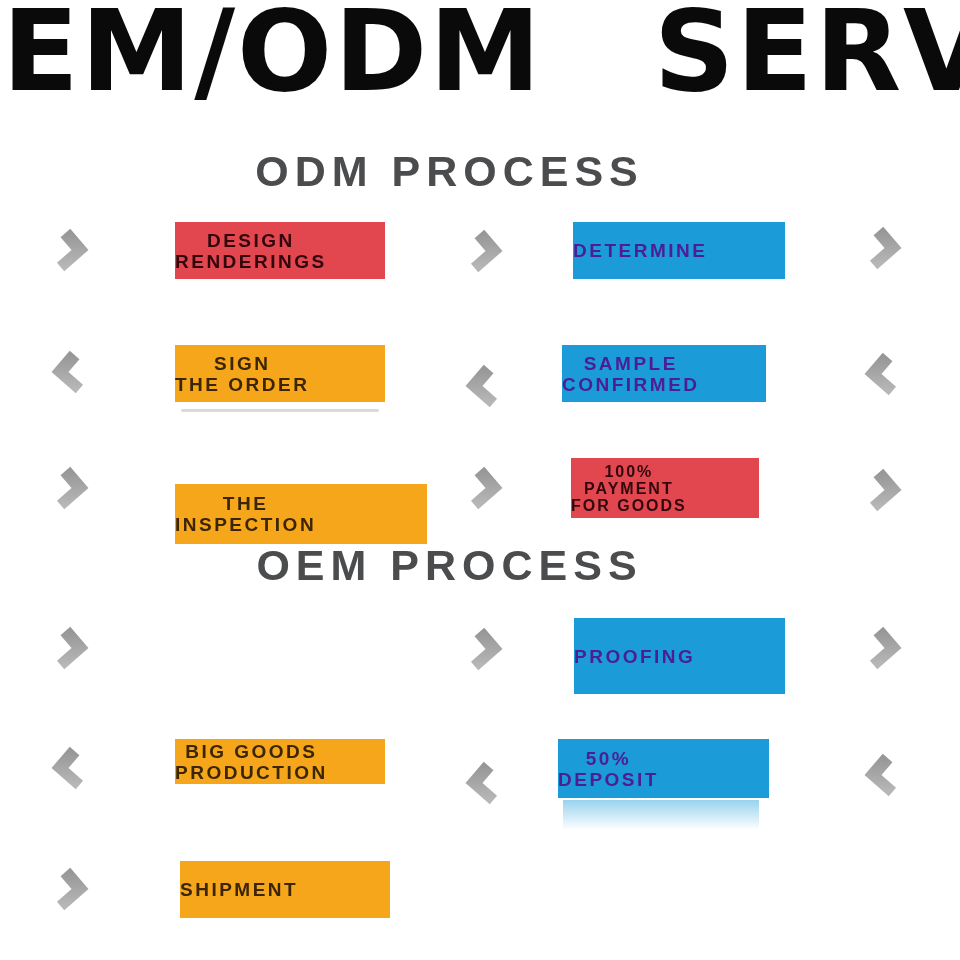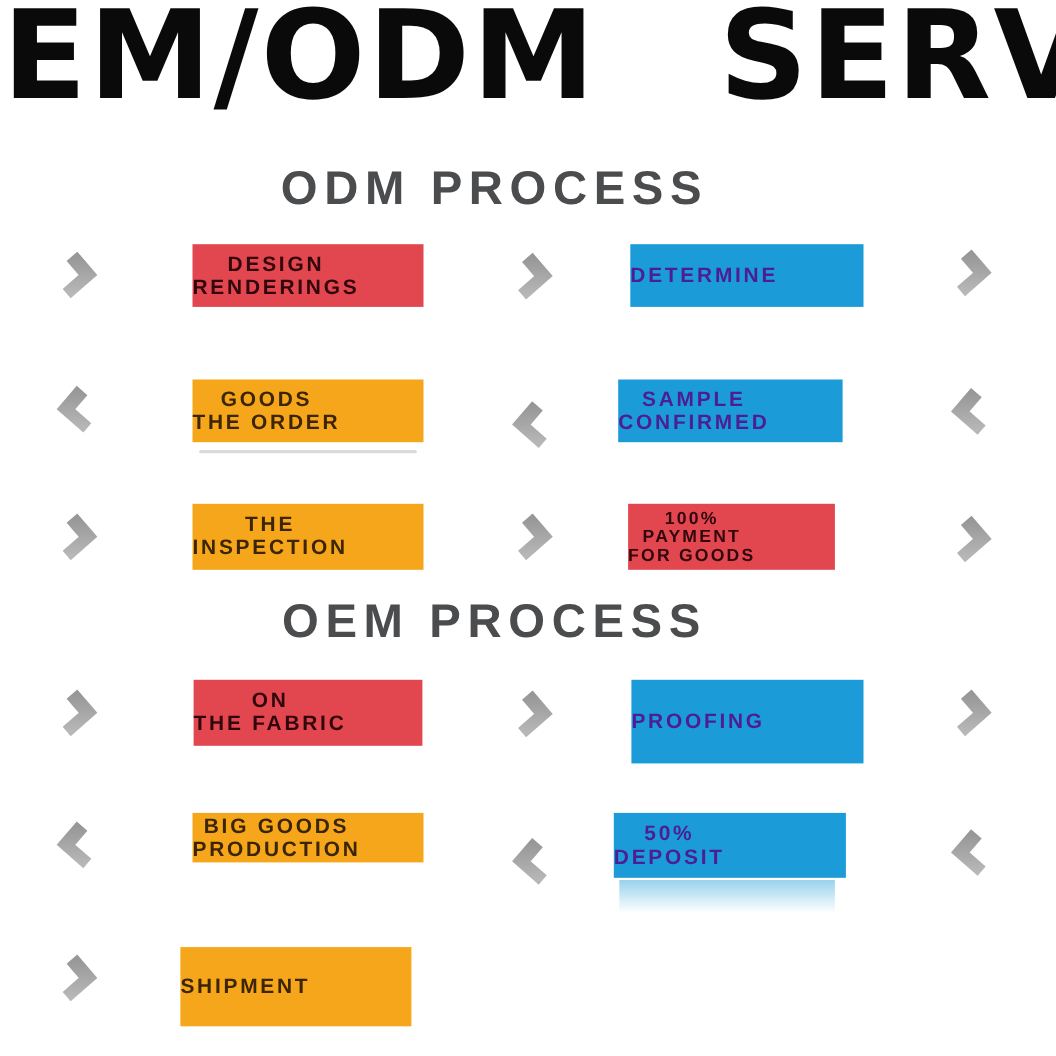--- a/index.html
+++ b/index.html
@@ -138,21 +138,21 @@
         <polyline points="12,6 29,23 12,40" fill="none" stroke="url(#arrowGrad)" stroke-width="12"></polyline>
       </svg>
   </div>
 
   <div class="arrow left" style="left:51px;top:349px">
     <svg viewBox="0 0 38 46">
         <polyline points="12,6 29,23 12,40" fill="none" stroke="url(#arrowGrad)" stroke-width="12"></polyline>
       </svg>
   </div>
   <div class="box orange shadow-line" style="left:175px;top:345px;width:210px;height:57px">
-    <span class="box-label">GOODS
+    <span class="box-label">SIGN
 THE ORDER</span>
   </div>
   <div class="arrow left" style="left:465px;top:363px">
     <svg viewBox="0 0 38 46">
         <polyline points="12,6 29,23 12,40" fill="none" stroke="url(#arrowGrad)" stroke-width="12"></polyline>
       </svg>
   </div>
   <div class="box blue" style="left:562px;top:345px;width:204px;height:57px">
     <span class="box-label">SAMPLE
 CONFIRMED</span>
@@ -161,21 +161,21 @@
     <svg viewBox="0 0 38 46">
         <polyline points="12,6 29,23 12,40" fill="none" stroke="url(#arrowGrad)" stroke-width="12"></polyline>
       </svg>
   </div>
 
   <div class="arrow right" style="left:51px;top:465px">
     <svg viewBox="0 0 38 46">
         <polyline points="12,6 29,23 12,40" fill="none" stroke="url(#arrowGrad)" stroke-width="12"></polyline>
       </svg>
   </div>
-  <div class="box orange" style="left:175px;top:458px;width:210px;height:60px">
+  <div class="box orange" style="left:175px;top:484px;width:252px;height:60px">
     <span class="box-label">THE
 INSPECTION</span>
   </div>
   <div class="arrow right" style="left:465px;top:465px">
     <svg viewBox="0 0 38 46">
         <polyline points="12,6 29,23 12,40" fill="none" stroke="url(#arrowGrad)" stroke-width="12"></polyline>
       </svg>
   </div>
   <div class="box red" style="left:571px;top:458px;width:188px;height:60px">
     <span class="box-label small">100%
@@ -188,24 +188,20 @@
       </svg>
   </div>
 
   <div class="section-heading heading-oem">OEM PROCESS</div>
 
   <div class="arrow right" style="left:51px;top:625px">
     <svg viewBox="0 0 38 46">
         <polyline points="12,6 29,23 12,40" fill="none" stroke="url(#arrowGrad)" stroke-width="12"></polyline>
       </svg>
   </div>
-  <div class="box red" style="left:176px;top:618px;width:208px;height:60px">
-    <span class="box-label">ON
-THE FABRIC</span>
-  </div>
   <div class="arrow right" style="left:465px;top:626px">
     <svg viewBox="0 0 38 46">
         <polyline points="12,6 29,23 12,40" fill="none" stroke="url(#arrowGrad)" stroke-width="12"></polyline>
       </svg>
   </div>
   <div class="box blue" style="left:574px;top:618px;width:211px;height:76px">
     <span class="box-label">PROOFING</span>
   </div>
   <div class="arrow right" style="left:864px;top:625px">
     <svg viewBox="0 0 38 46">
@@ -235,17 +231,17 @@
     <svg viewBox="0 0 38 46">
         <polyline points="12,6 29,23 12,40" fill="none" stroke="url(#arrowGrad)" stroke-width="12"></polyline>
       </svg>
   </div>
 
   <div class="arrow right" style="left:51px;top:866px">
     <svg viewBox="0 0 38 46">
         <polyline points="12,6 29,23 12,40" fill="none" stroke="url(#arrowGrad)" stroke-width="12"></polyline>
       </svg>
   </div>
-  <div class="box orange" style="left:164px;top:861px;width:210px;height:72px">
+  <div class="box orange" style="left:180px;top:861px;width:210px;height:57px">
     <span class="box-label">SHIPMENT</span>
   </div>
 
 </div>
 
 </body></html>

